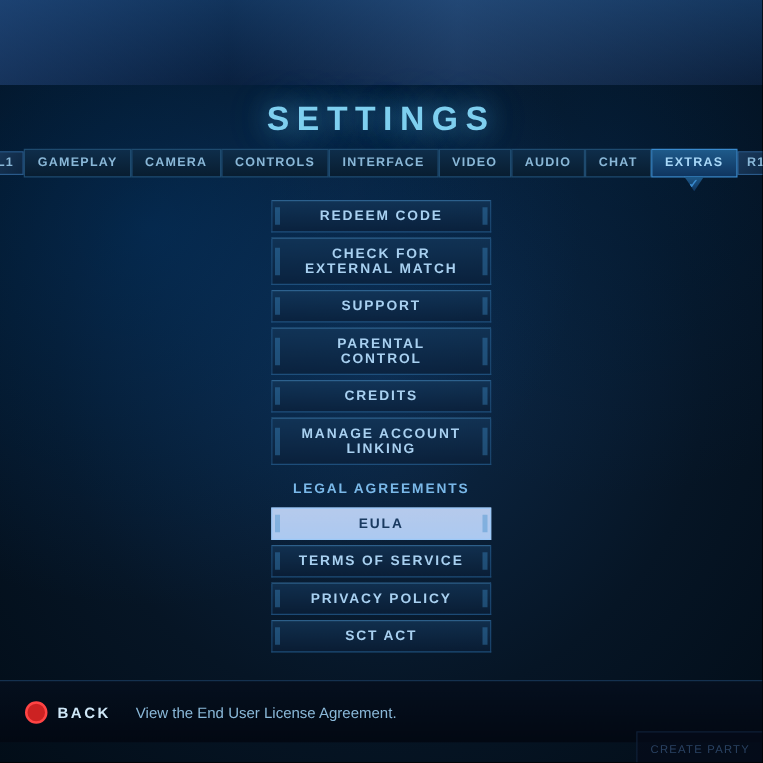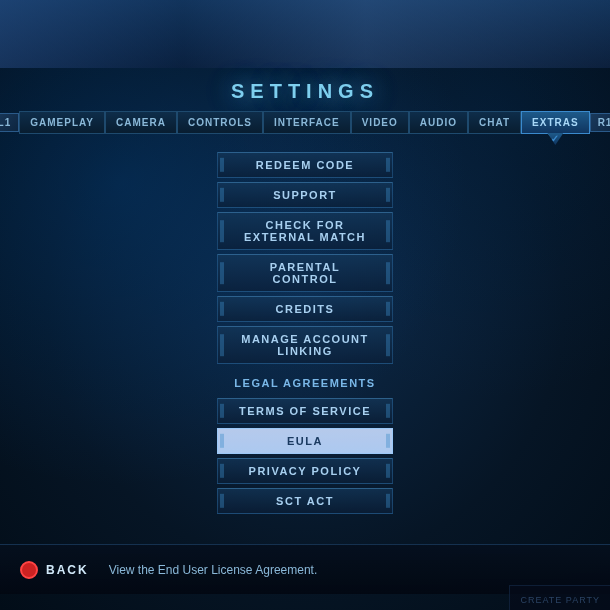--- a/index.html
+++ b/index.html
@@ -55,21 +55,21 @@
       left: 0;
       right: 0;
       bottom: 50px;
       display: flex;
       flex-direction: column;
       align-items: center;
     }
 
     .title {
       color: #7ecfef;
-      font-size: 20px;
+      font-size: 27px;
       font-weight: 700;
       letter-spacing: 6px;
       text-shadow: 0 0 20px rgba(100,200,255,0.6), 0 0 40px rgba(100,200,255,0.3);
       margin-top: 12px;
       margin-bottom: 8px;
     }
 
     .tabs-container {
       display: flex;
       align-items: center;
@@ -254,30 +254,30 @@
     <div class="tab active" style="position:relative;text-align:right;">
       <span>EXTRAS</span>
       <div class="tab-arrow"></div>
     </div>
     <div class="tab-bumper">R1</div>
   </div>
 
   <div class="menu-list">
 
     <div class="menu-item">REDEEM CODE</div>
+    <div class="menu-item">CHECK FOR EXTERNAL MATCH</div>
     <div class="menu-item">SUPPORT</div>
-    <div class="menu-item">CHECK FOR EXTERNAL MATCH</div>
     <div class="menu-item">PARENTAL CONTROL</div>
     <div class="menu-item">CREDITS</div>
     <div class="menu-item">MANAGE ACCOUNT LINKING</div>
 
     <div class="section-label">LEGAL AGREEMENTS</div>
 
+    <div class="menu-item selected">EULA</div>
     <div class="menu-item">TERMS OF SERVICE</div>
-    <div class="menu-item selected">EULA</div>
     <div class="menu-item">PRIVACY POLICY</div>
     <div class="menu-item">SCT ACT</div>
 
   </div>
 </div>
 
 <div class="bottom-bar">
   <div class="back-button">
     <div class="circle-icon"></div>
     <span class="back-label">BACK</span>

